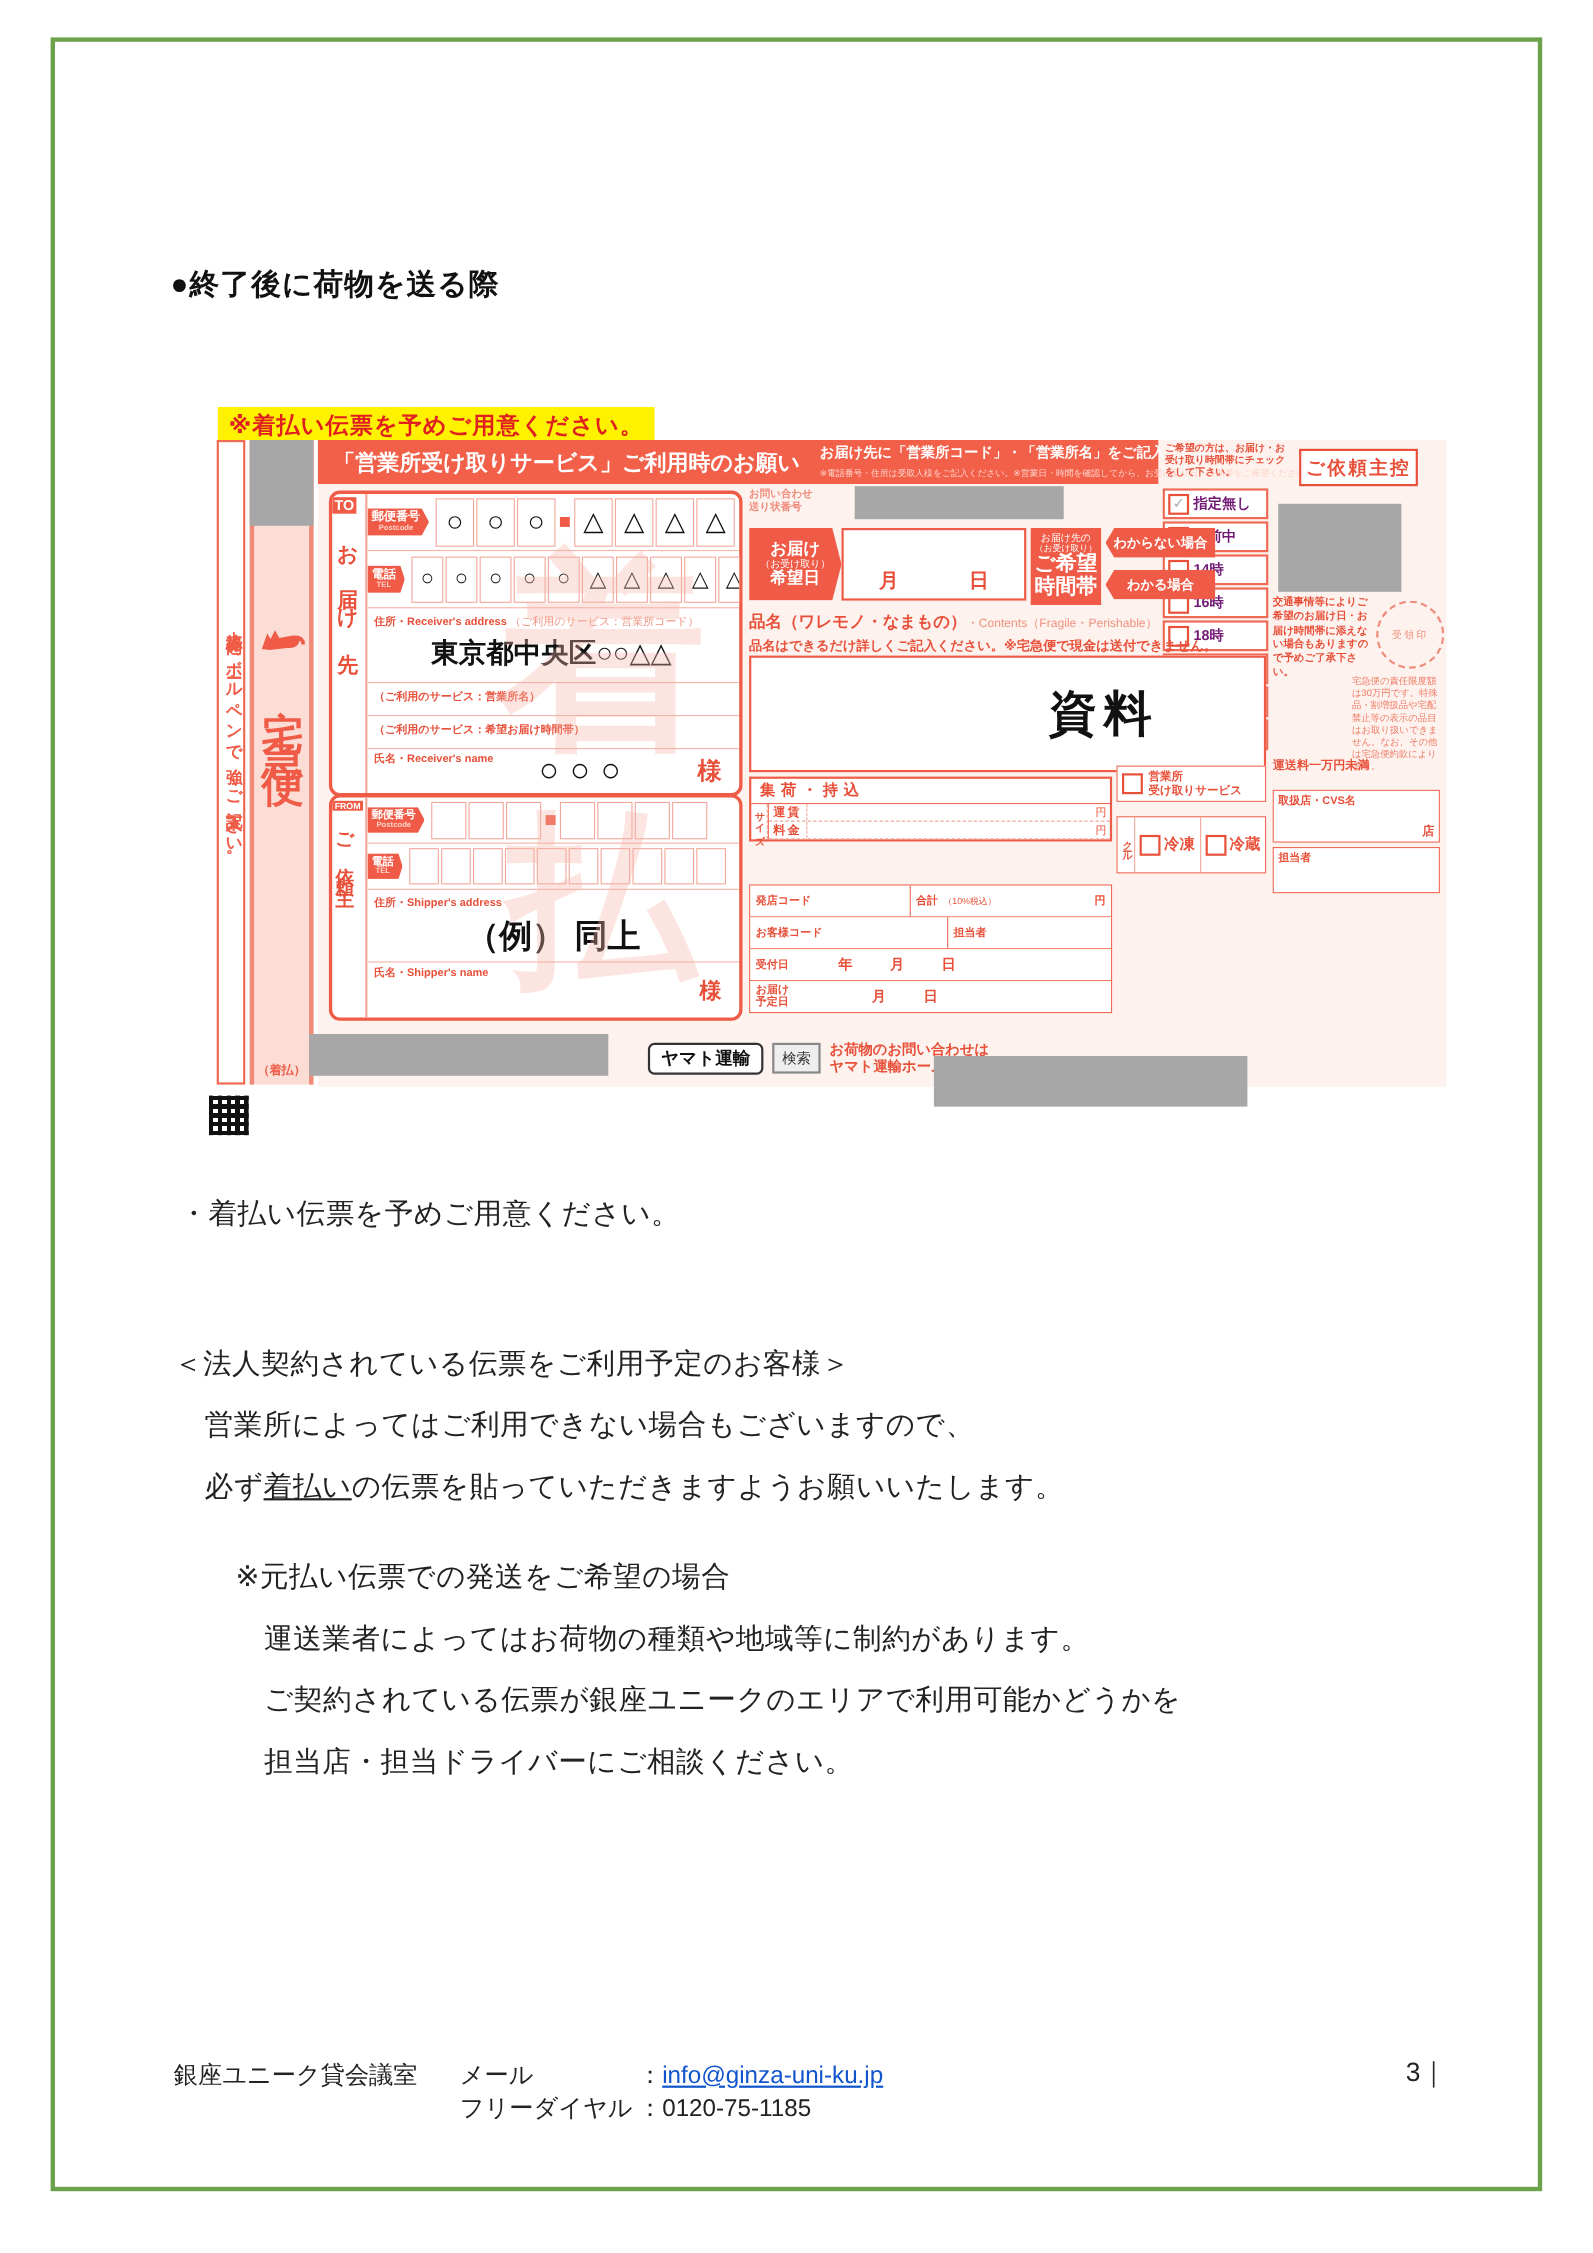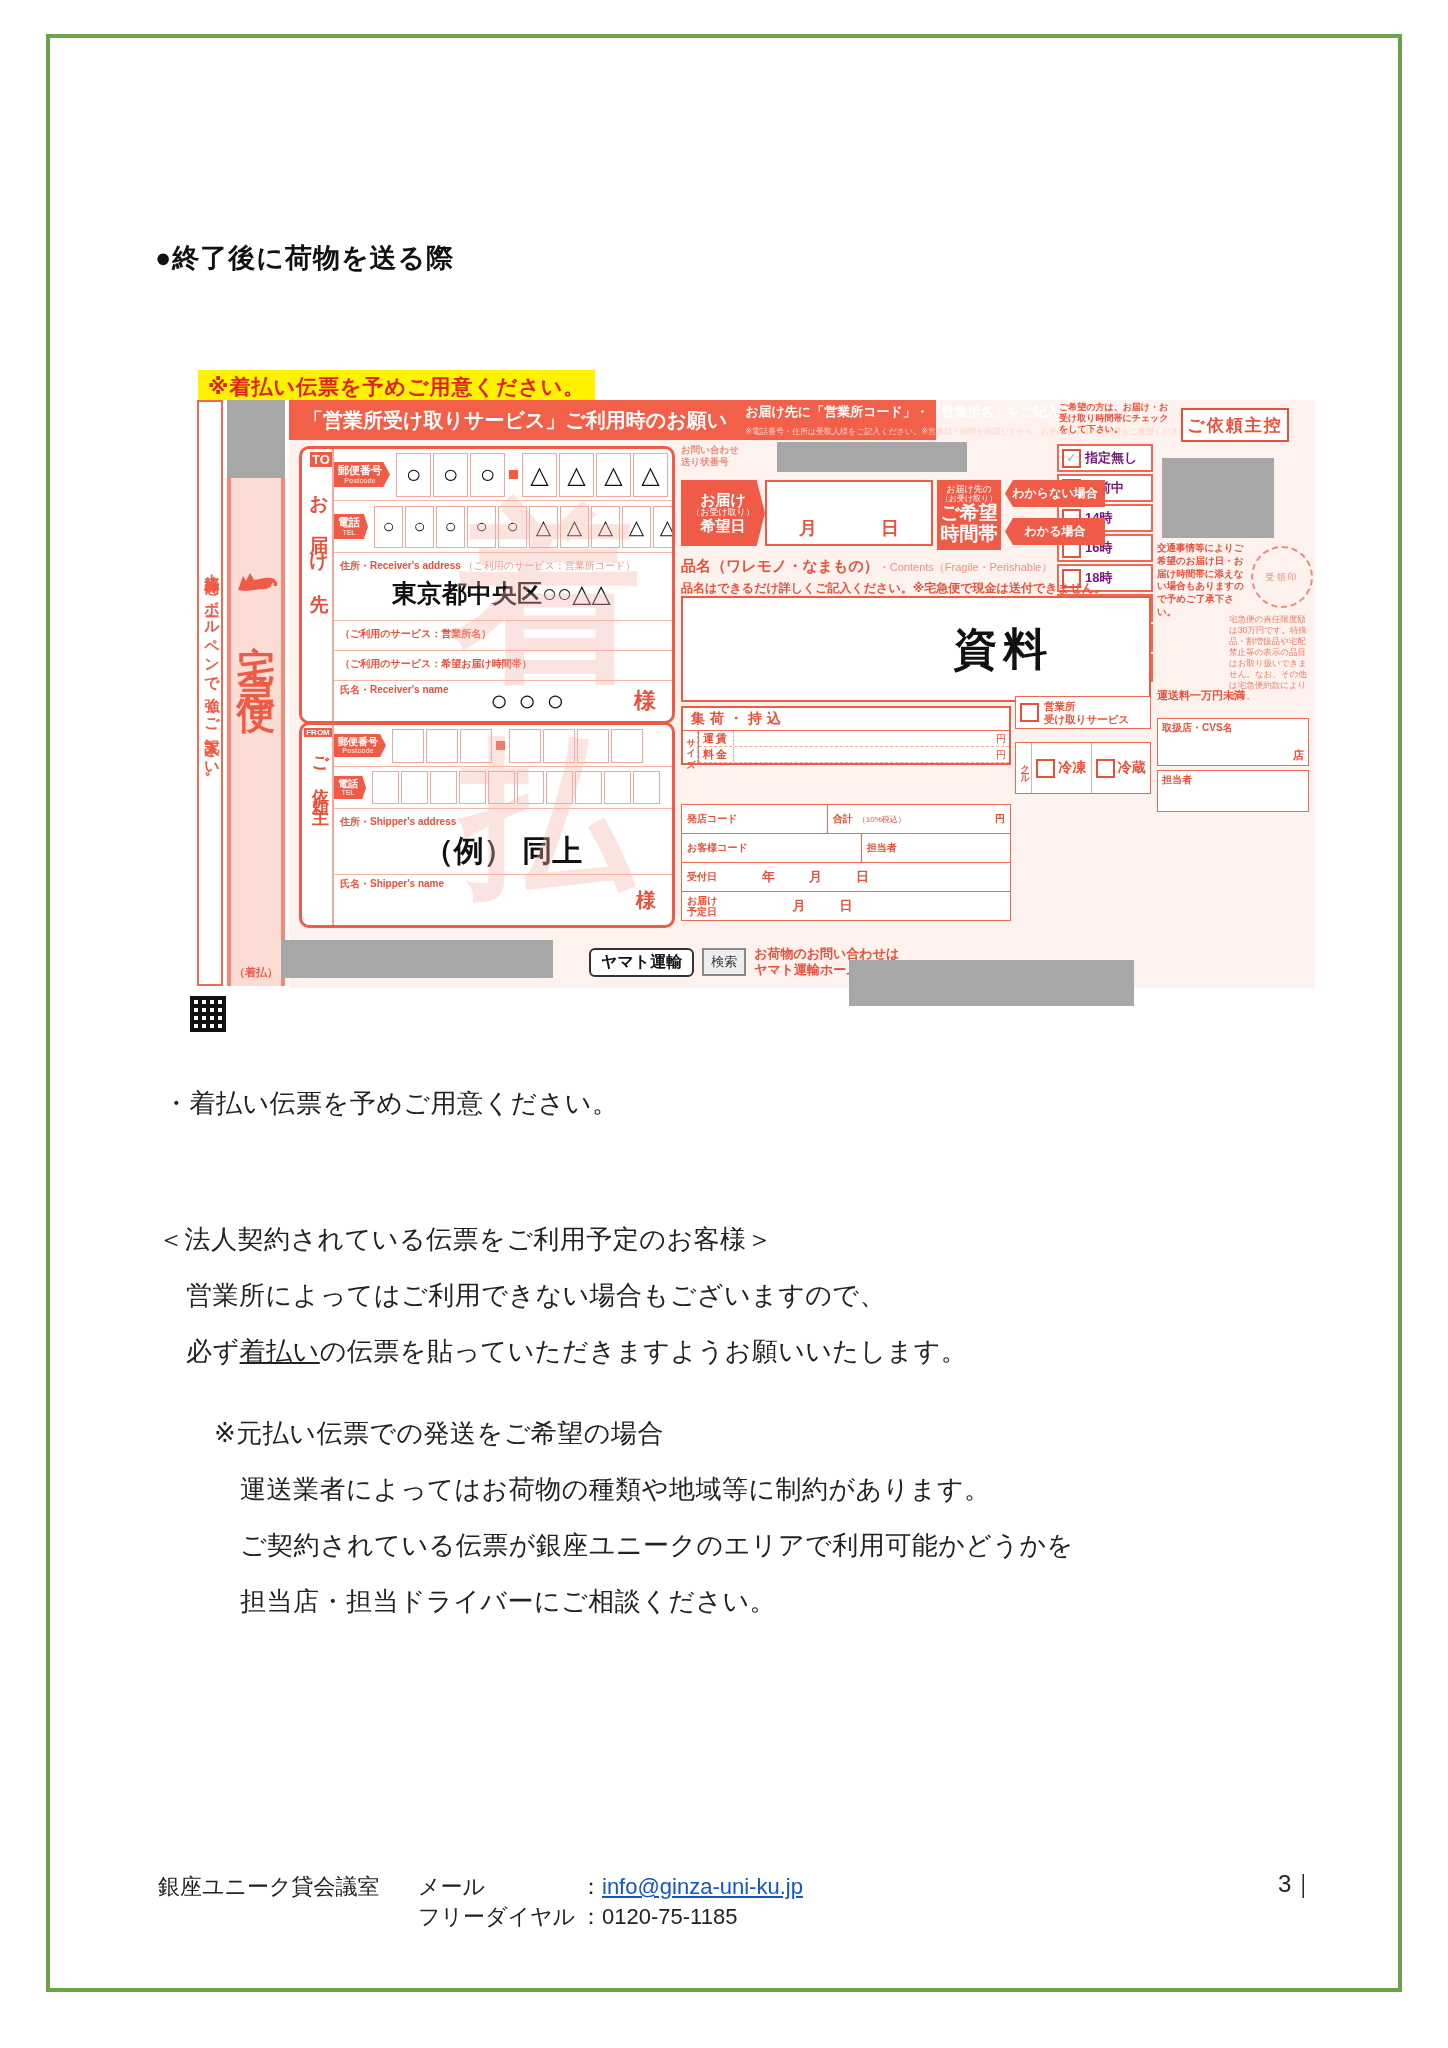--- a/index.html
+++ b/index.html
@@ -37,21 +37,21 @@
     border-left:4px solid #f08a76;border-right:4px solid #f08a76;box-sizing:border-box;}
   .pink-col .redact1{position:absolute;left:-4px;top:0;width:58px;height:78px;}
   .cat{position:absolute;left:4px;top:168px;}
   .brand-vert{position:absolute;left:50%;top:215px;transform:translateX(-50%);
     writing-mode:vertical-rl;text-orientation:upright;color:#ef5b46;font-weight:bold;
     font-size:38px;letter-spacing:26px;line-height:1;}
   .brand-sub{position:absolute;left:50%;bottom:6px;transform:translateX(-50%);
     color:#ef5b46;font-size:11px;font-weight:bold;white-space:nowrap;}
   
   .main{position:absolute;left:129px;top:0;width:1026px;height:588px;background:#fdf2ee;}
-  .band{position:absolute;left:0;top:0;width:647px;height:40px;background:#f2604a;display:flex;align-items:center;}
+  .band{position:absolute;left:0;top:0;width:764px;height:40px;background:#f2604a;display:flex;align-items:center;}
   .band-title{color:#fff;font-weight:bold;font-size:20px;padding-left:14px;white-space:nowrap;}
   .band-note{margin-left:18px;line-height:1.1;}
   .band-note .l1{color:#fff;font-weight:bold;font-size:13px;white-space:nowrap;}
   .band-note .l2{color:#ffd3c8;font-size:8px;white-space:nowrap;}
   .tiny-note{position:absolute;left:770px;top:2px;width:118px;color:#e8503a;font-size:9px;
     font-weight:bold;line-height:1.2;}
   .copy-box{position:absolute;left:892px;top:8px;width:104px;height:30px;border:2px solid #e8503a;
     background:#fff;color:#e8503a;font-weight:bold;font-size:17px;display:flex;align-items:center;
     justify-content:center;letter-spacing:2px;}
   .redact3{position:absolute;left:873px;top:58px;width:112px;height:80px;}
@@ -61,21 +61,21 @@
     margin-bottom:2px;padding:2px 3px;height:20px;box-sizing:content-box;}
   .cb{width:15px;height:15px;border:2px solid #e8503a;background:#fff;flex:none;
     font-size:13px;line-height:13px;color:#aab;text-align:center;}
   .slot.checked .cb::after{content:"✓";}
   .slot .lbl{color:#701a75;font-weight:bold;font-size:13px;white-space:nowrap;}
   
   .tofrom{position:absolute;background:#fff;border:3px solid #ef5b46;border-radius:10px;display:flex;overflow:hidden;}
   .to-box{left:10px;top:46px;width:370px;height:272px;}
   .from-box{left:10px;top:322px;width:370px;height:200px;}
   .wmark{position:absolute;color:#f6b5a8;opacity:.35;font-weight:bold;pointer-events:none;}
-  .vstrip{width:30px;border-right:2px solid #f2a79a;display:flex;flex-direction:column;align-items:flex-end;flex:none;}
+  .vstrip{width:30px;border-right:2px solid #f2a79a;display:flex;flex-direction:column;align-items:flex-start;flex:none;}
   .badge{background:#ef5b46;color:#fff;font-weight:bold;text-align:center;margin-top:3px;}
   .to-badge{width:22px;font-size:13px;}
   .from-badge{width:28px;font-size:8px;}
   .vlabel{writing-mode:vertical-rl;text-orientation:upright;color:#e8503a;font-weight:bold;margin-top:14px;}
   .rows{flex:1;display:flex;flex-direction:column;min-width:0;}
   .frow{display:flex;align-items:center;border-bottom:1px solid #f5b3a6;box-sizing:border-box;}
   .arrowlab{background:#ef5b46;color:#fff;text-align:center;line-height:1.05;flex:none;
     clip-path:polygon(0 0,88% 0,100% 50%,88% 100%,0 100%);padding:3px 8px 3px 4px;}
   .arrowlab .en{font-size:7px;display:block;color:#ffd3c8;}
   .cells{display:flex;align-items:center;gap:2px;margin-left:6px;}

